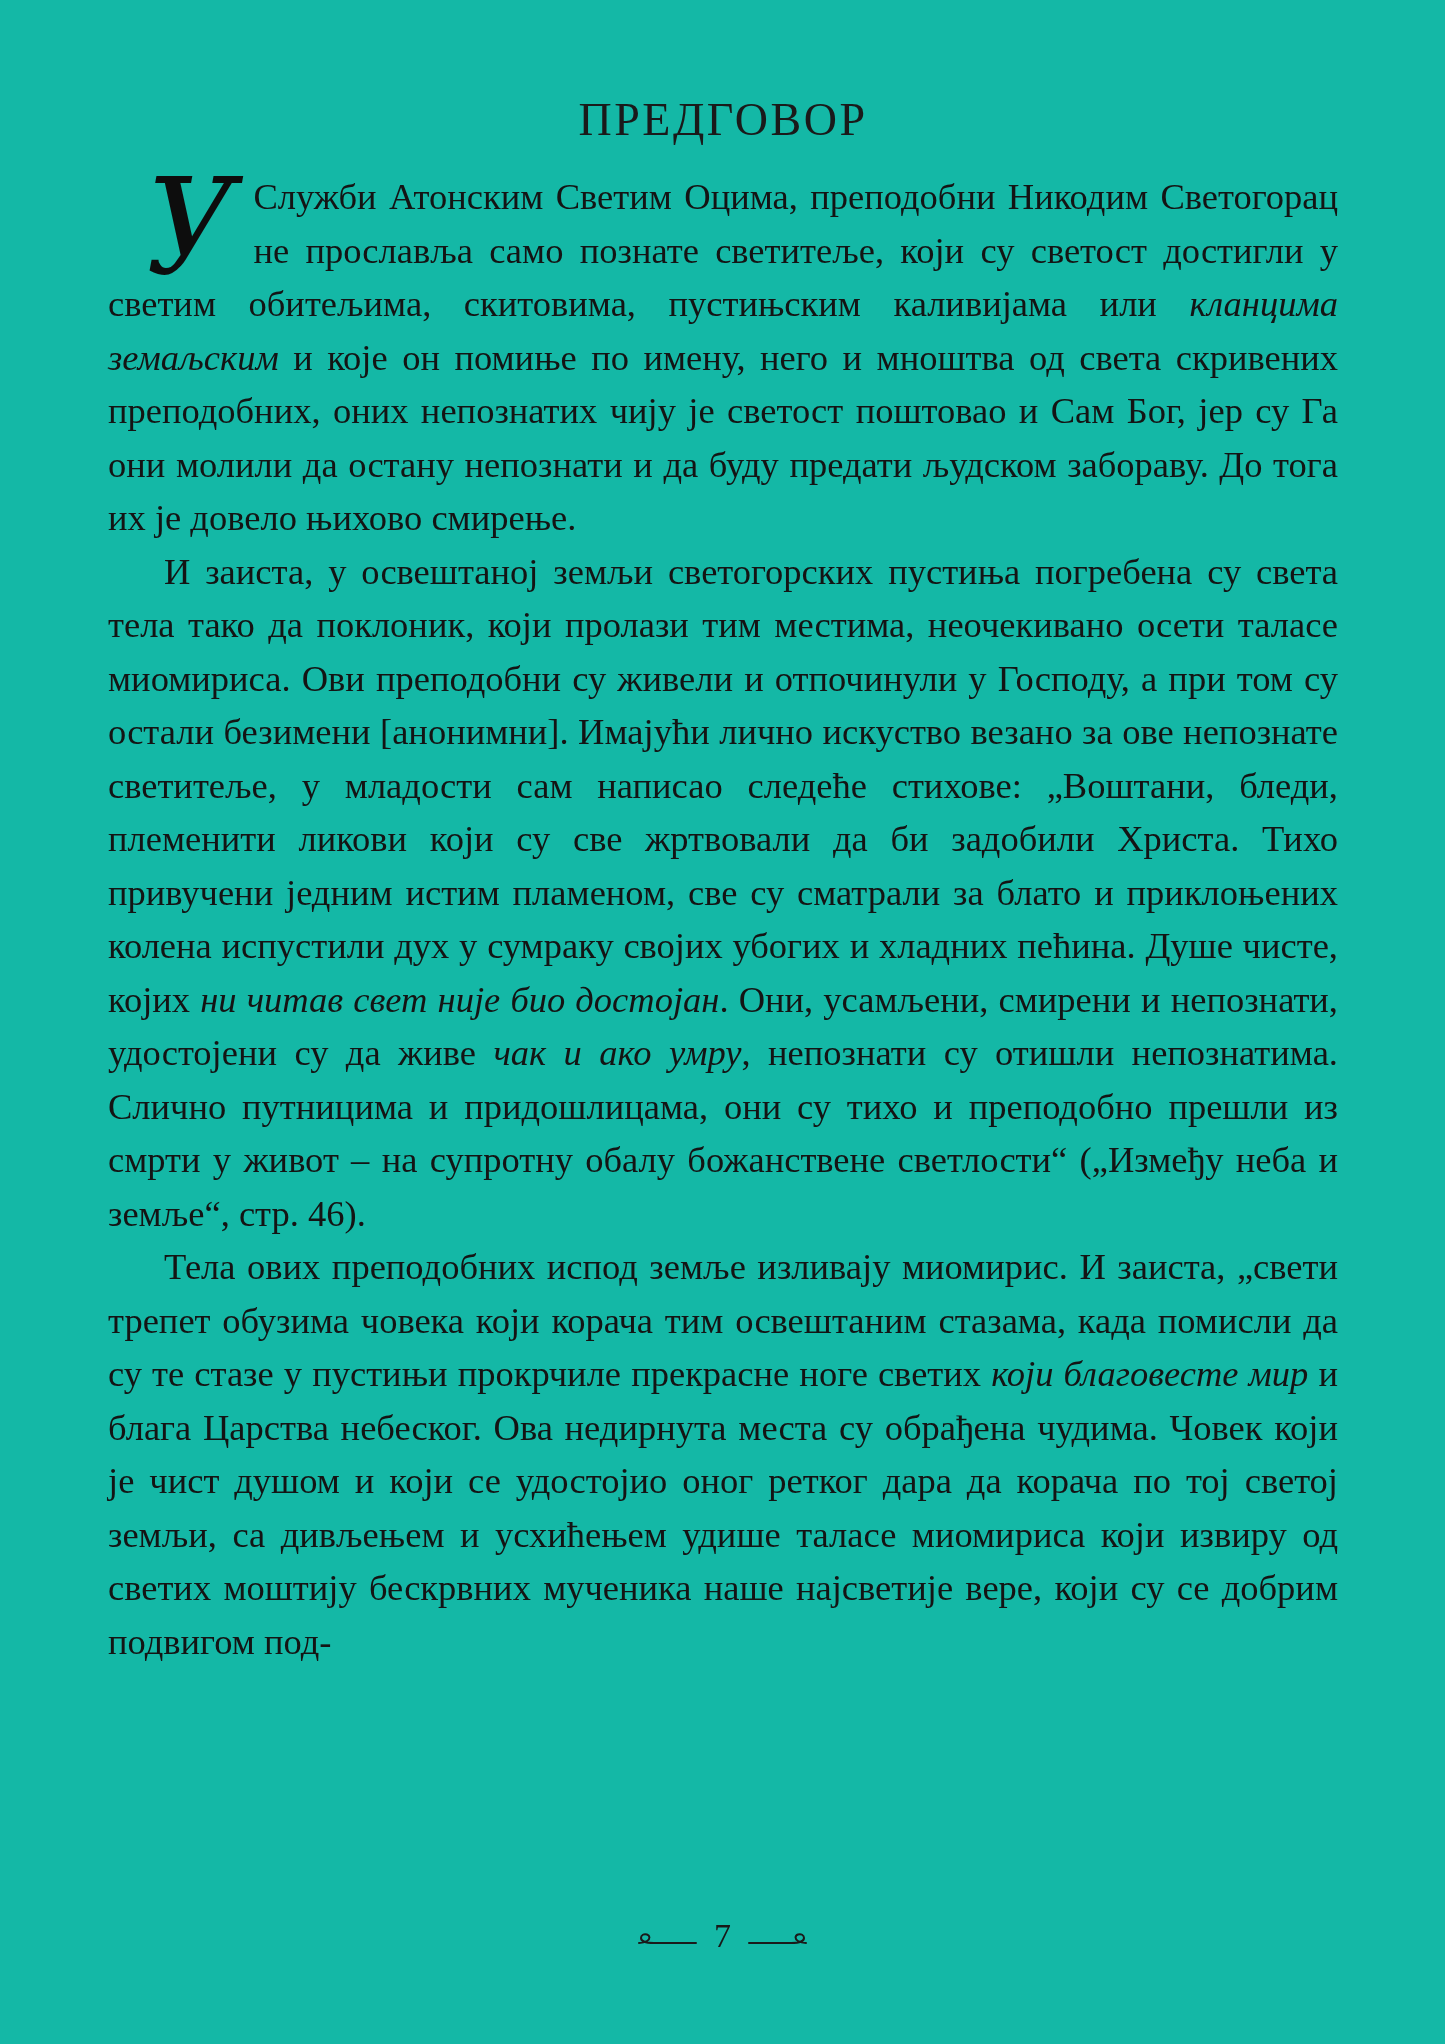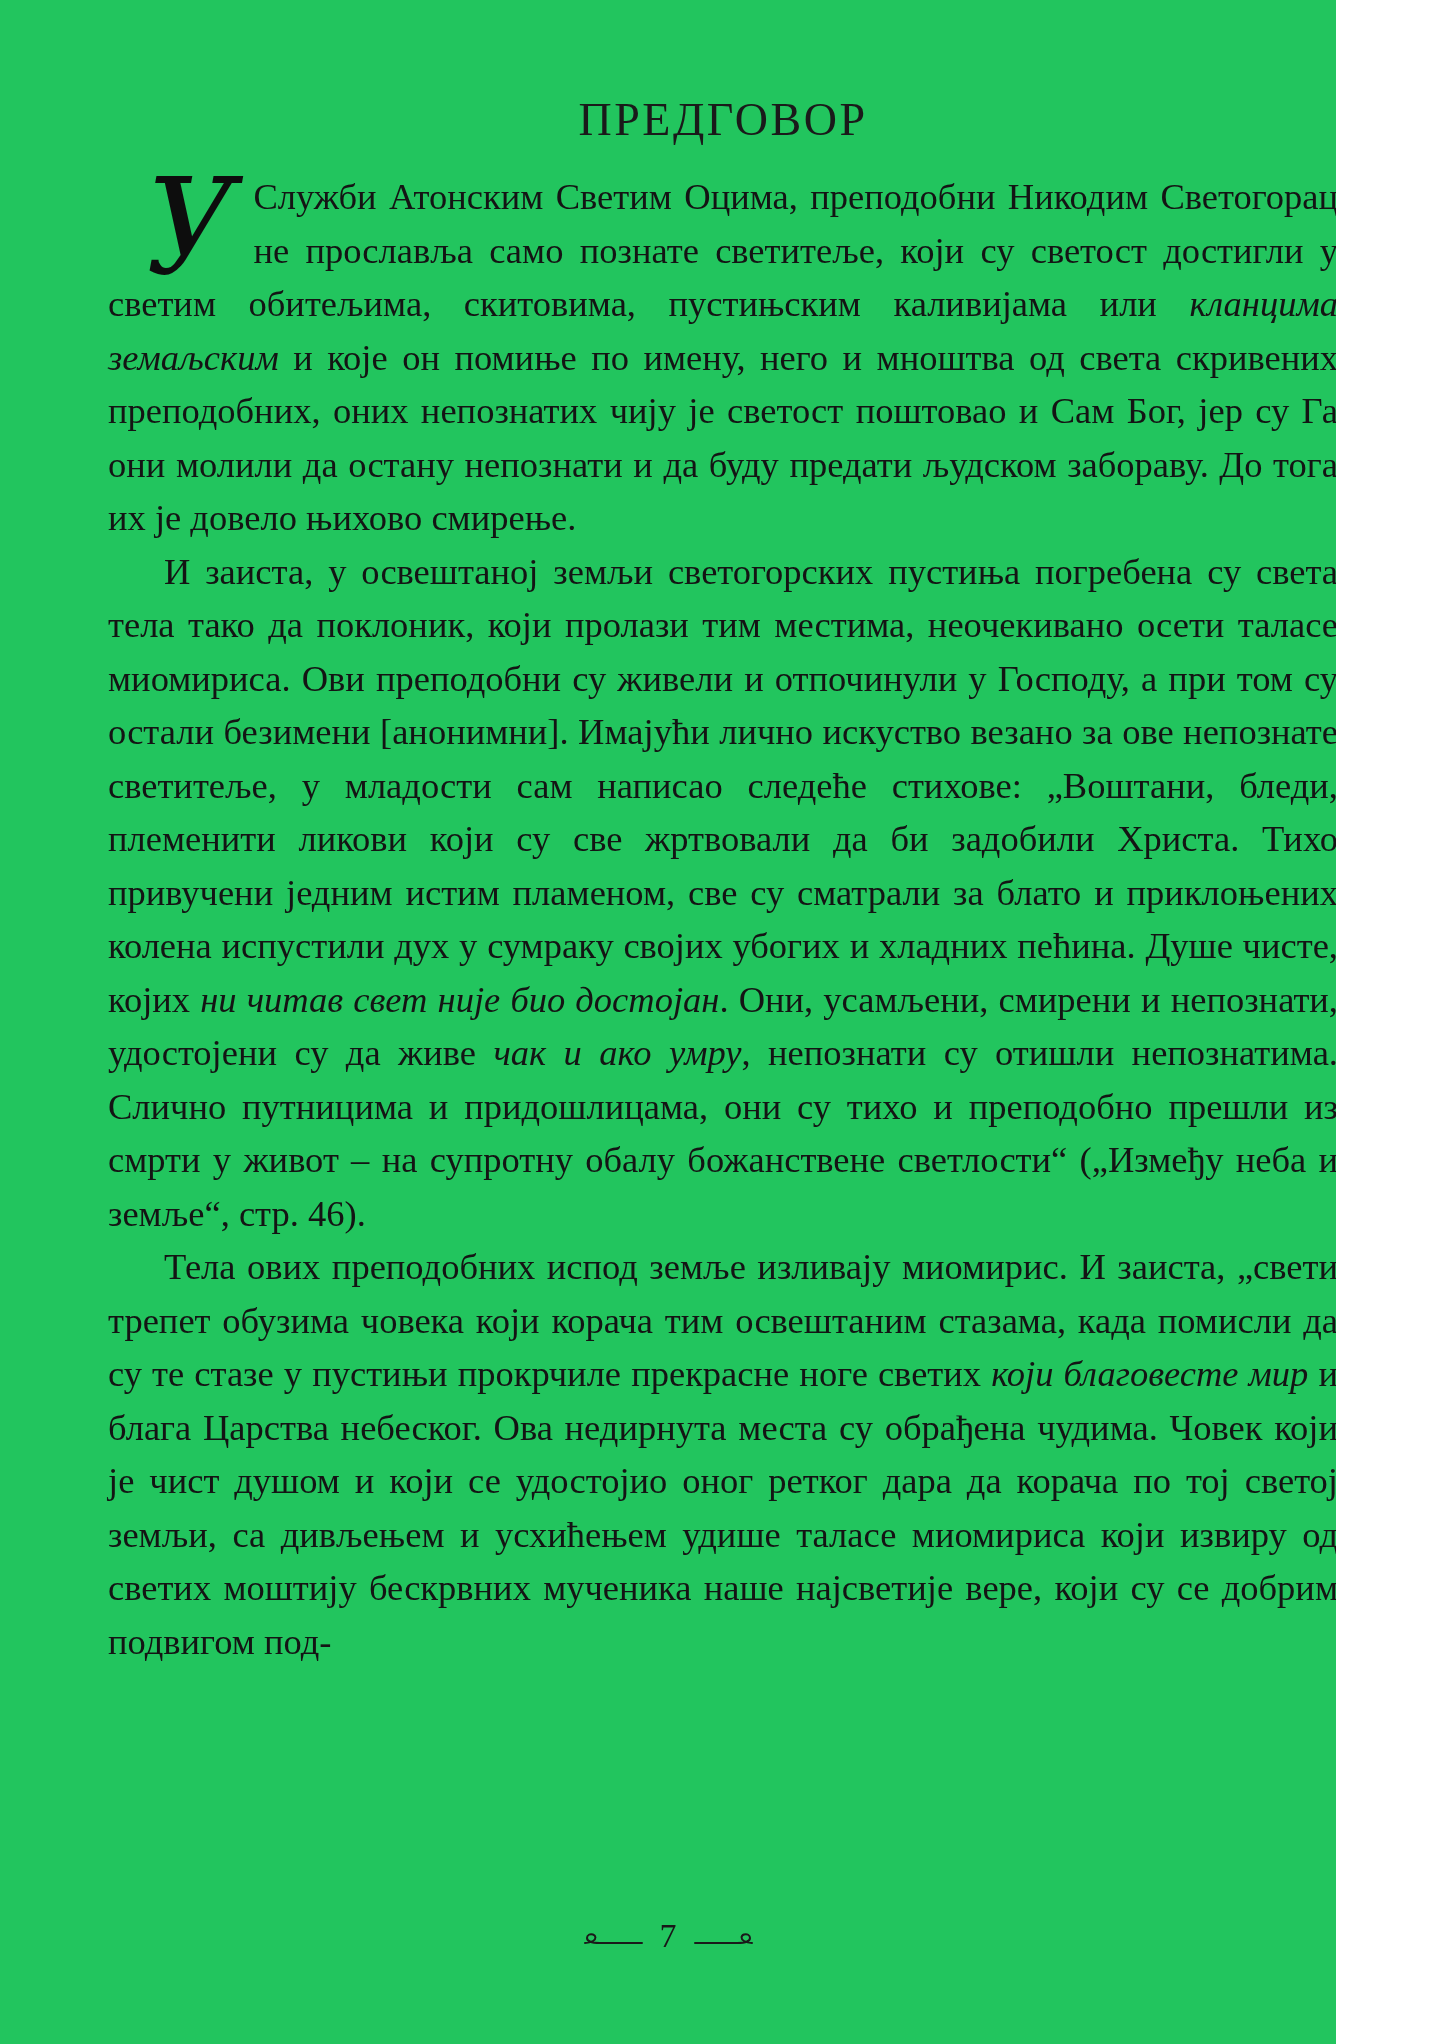--- a/index.html
+++ b/index.html
@@ -2,23 +2,23 @@
 <html><head>
 <meta charset="utf-8">
 <style>
   html, body {
     margin: 0;
     padding: 0;
     background: #ffffff;
   }
   .page {
     position: relative;
-    width: 1336px;
+    width: 1445px;
     height: 2044px;
-    background: #22c55e;
+    background: #14b8a6;
     overflow: hidden;
     font-family: "Liberation Serif", "DejaVu Serif", serif;
     color: #161616;
   }
   .content {
     position: absolute;
     left: 108px;
     top: 96px;
     width: 1230px;
   }

